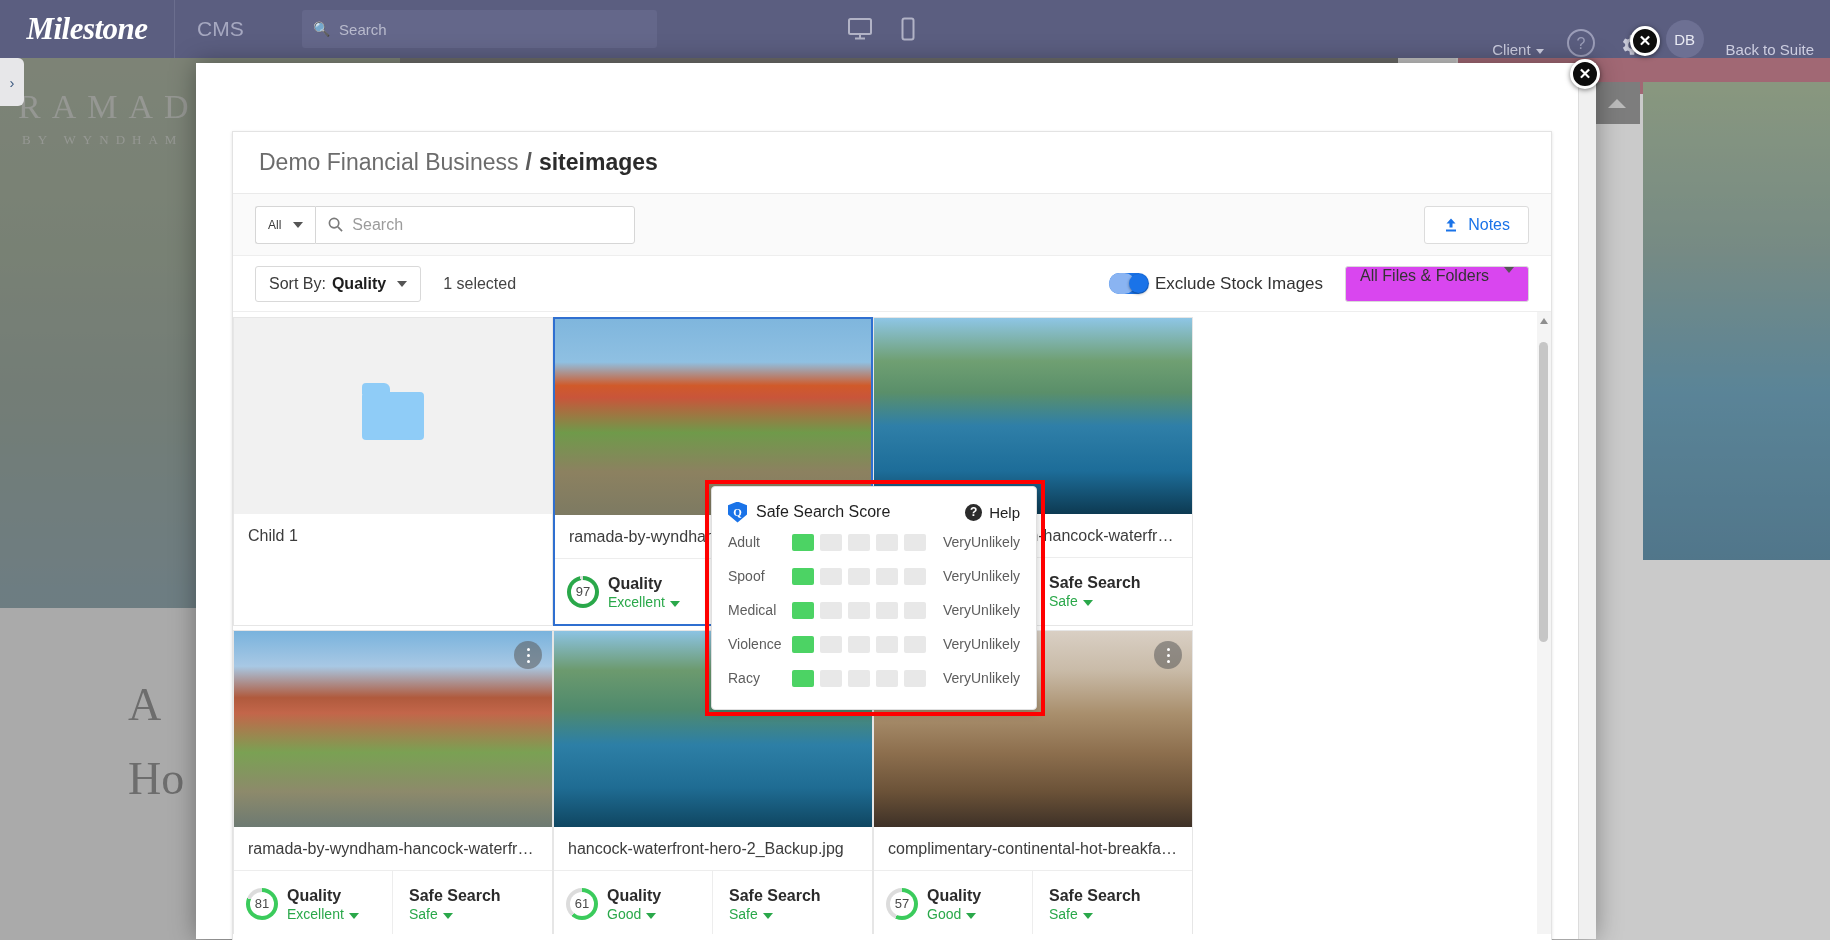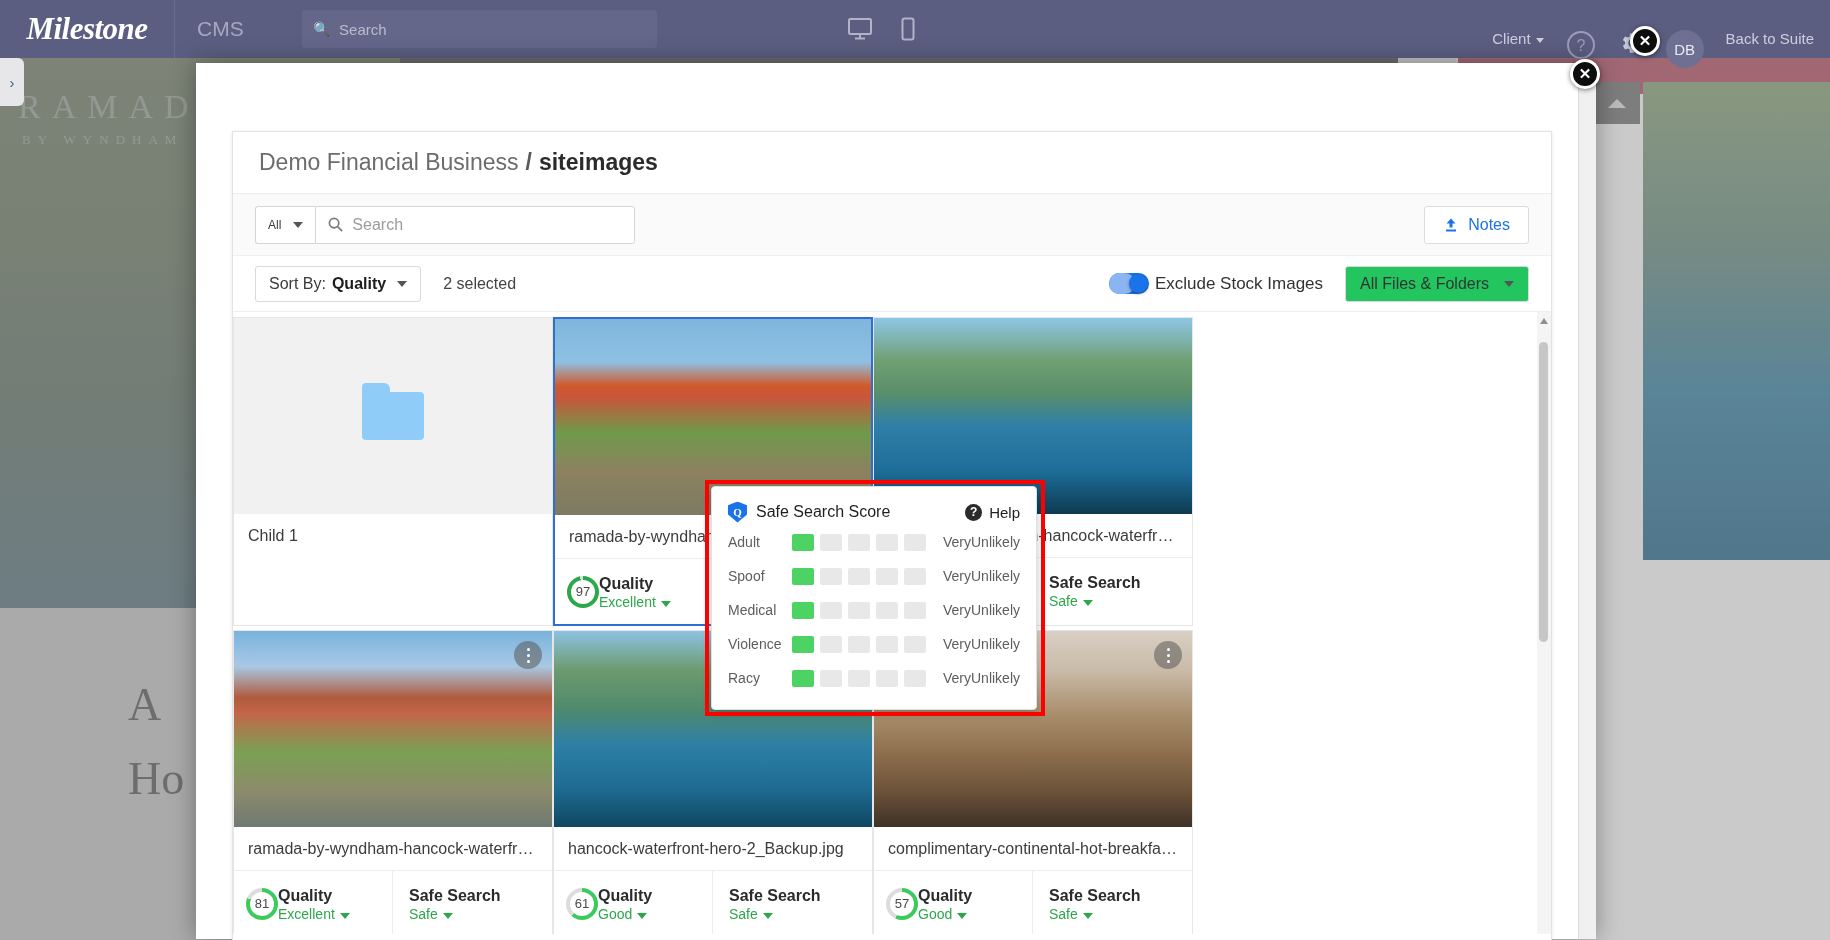--- a/index.html
+++ b/index.html
@@ -30,21 +30,21 @@
     margin-left: 58px; width: 355px; height: 38px;
     background: #64678a; border-radius: 3px;
     display: flex; align-items: center; padding: 0 12px;
     color: #b9bbcd; font-size: 15px;
   }
   .bg-search .mag { margin-right: 8px; font-size: 14px; }
   .topbar-center { margin-left: 190px; display: flex; gap: 28px; align-items: center; color:#cfd0de; }
   .dev-icon { opacity: .75; }
   .topbar-right {
     position: absolute; right: 16px; top: 0; height: 58px;
-    display: flex; align-items: flex-start; gap: 22px; color: #cdcee0; font-size: 15px; margin-top: 30px;
+    display: flex; align-items: flex-end; gap: 22px; color: #cdcee0; font-size: 15px;
   }
   .avatar-db {
     width: 38px; height: 38px; border-radius: 50%; background: #6d7093;
     color:#e9eaf3; display:flex; align-items:center; justify-content:center;
     font-size: 15px;
   }
   .caret { display:inline-block; width:0;height:0;border-left:4px solid transparent;border-right:4px solid transparent;border-top:5px solid currentColor; margin-left:5px; vertical-align: middle;}
 
   
   .bg-preview {
@@ -186,22 +186,22 @@
   .sortby b{ color:#1d1d1d; }
   .selected-count{ margin-left:22px; font-size:16px; color:#444; }
   .toolbar2-right{ margin-left:auto; display:flex; align-items:center; gap:22px; }
   .switch{
     width:40px;height:21px;border-radius:11px;background:#1a73e8; position:relative;
   }
   .switch .knob{ position:absolute; right:1px; top:1px; width:19px;height:19px;border-radius:50%;background:#1a73e8; box-shadow:0 1px 3px rgba(0,0,0,.4);}
   .switch .track-l{ position:absolute; left:0; top:0; width:26px;height:21px;border-radius:11px;background:#8ab4f2;}
   .switch-label{ font-size:17px; color:#333; }
   .files-folders{
-    height:36px; border:1px solid #d9d9d9; border-radius:3px; background:#22c55e;
-    display:flex; align-items:center; padding:0 14px; gap:10px; font-size:16px; color:#333;
+    height:36px; border:1px solid #d9d9d9; border-radius:3px; background:#d946ef;
+    display:flex; align-items:flex-start; padding:0 14px; gap:10px; font-size:16px; color:#333;
   }
 
   
   .grid-wrap{ position:relative; height:622px; overflow:hidden; background:#fff; }
   .grid-scroll{
     position:absolute; right:0; top:0; width:14px; height:622px; background:#f4f4f4;
   }
   .grid-scroll .gthumb{ position:absolute; left:2px; top:30px; width:9px; height:300px; background:#c6c6c6; border-radius:5px;}
   .grid-scroll .garrow{ position:absolute; left:3px; top:6px; width:0;height:0;border-left:4px solid transparent;border-right:4px solid transparent;border-bottom:6px solid #8e8e8e;}
   .grid{
@@ -230,21 +230,21 @@
   .kebab{
     position:absolute; right:10px; top:10px; width:28px;height:28px;border-radius:50%;
     background:rgba(90,90,90,.55); display:flex;flex-direction:column;align-items:center;justify-content:center;gap:3px;
   }
   .kebab i{ width:3px;height:3px;border-radius:50%;background:#fff;display:block;}
   .card-name{
     padding:13px 14px 12px; font-size:16px; color:#3c3c3c;
     white-space:nowrap; overflow:hidden; text-overflow:ellipsis;
   }
   .card-meta{ display:flex; border-top:1px solid #ededed; height:66px; }
-  .meta-q{ width:50%; display:flex; align-items:center; padding-left:12px; border-right:1px solid #ededed;}
+  .meta-q{ width:50%; display:flex; align-items:center; gap:9px; padding-left:12px; border-right:1px solid #ededed;}
   .ring{
     width:32px;height:32px;border-radius:50%;
     display:flex;align-items:center;justify-content:center;
     font-size:13px; color:#4a4a4a; flex:none;
   }
   .ring.r97{ background: conic-gradient(#2aa84a 0 97%, #dcdcdc 97% 100%); }
   .ring.r86{ background: conic-gradient(#2aa84a 0 86%, #dcdcdc 86% 100%); }
   .ring.r81{ background: conic-gradient(#3bcb5c 0 81%, #dcdcdc 81% 100%); }
   .ring.r61{ background: conic-gradient(#3bcb5c 0 61%, #dcdcdc 61% 100%); }
   .ring.r57{ background: conic-gradient(#3bcb5c 0 57%, #dcdcdc 57% 100%); }
@@ -424,21 +424,21 @@
         <span>Notes</span>
       </div>
     </div>
 
     <div class="mi-toolbar2">
       <div class="sortby">
         <span>Sort By:</span>
         <b>Quality</b>
         <span class="tri-dk"></span>
       </div>
-      <div class="selected-count">2 selected</div>
+      <div class="selected-count">1 selected</div>
       <div class="toolbar2-right">
         <div style="display:flex;align-items:center;gap:6px;">
           <div class="switch">
             <div class="track-l"></div>
             <div class="knob"></div>
           </div>
           <span class="switch-label">Exclude Stock Images</span>
         </div>
         <div class="files-folders">
           <span>All Files &amp; Folders</span>

